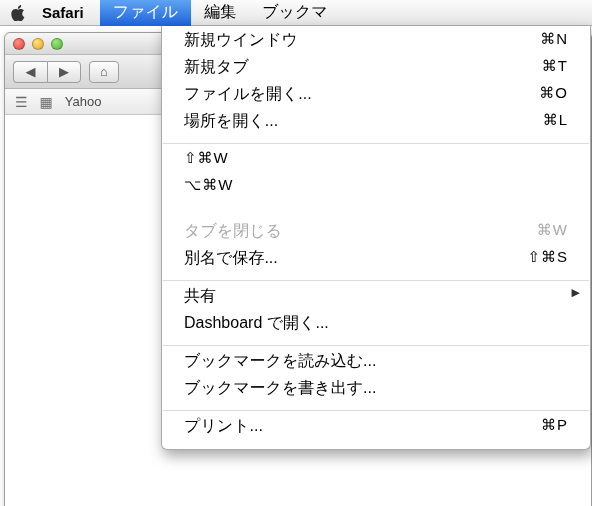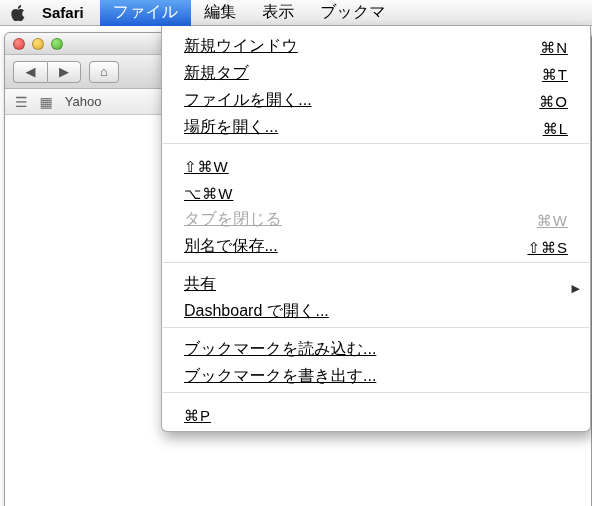--- a/index.html
+++ b/index.html
@@ -109,32 +109,31 @@
     width: 430px;
     background: #fff;
     border: 1px solid #aaa;
     border-top: none;
     border-radius: 0 0 6px 6px;
     box-shadow: 2px 6px 14px rgba(0,0,0,0.35);
     padding: 4px 0 6px 0;
   }
   .dd-row {
     display: flex;
-    align-items: flex-end;
+    align-items: flex-start;
     height: 27px;
     padding: 0 22px 0 22px;
     font-size: 16px;
     color: #000;
     cursor: default;
     position: relative;
-    text-decoration: underline;
   }
   .dd-row .label { flex: 1; }
   .dd-row .shortcut { color: #000; font-size: 15px; letter-spacing: 1px; }
-  .dd-row.disabled { color: #a9a9a9; }
+  .dd-row.disabled { color: #a9a9a9; margin-top: 18px; }
   .dd-row.disabled .shortcut { color: #a9a9a9; }
   .dd-row.submenu::after {
     content: "\25B6";
     position: absolute;
     right: 10px;
     font-size: 11px;
     color: #333;
   }
   .dd-row.highlighted {
     background: linear-gradient(#5a99ef, #2d5fe0);
@@ -155,21 +154,20 @@
 
 <div class="menubar">
   <div class="apple-logo">
     <svg viewBox="0 0 14 16" width="14" height="16">
       <path fill="#333" d="M11.3 8.5c0-2 1.6-2.9 1.7-3-1-1.3-2.4-1.5-2.9-1.5-1.2-.1-2.4.7-3 .7-.6 0-1.6-.7-2.6-.7C3 4 1.7 4.8 1 6.1-.4 8.6.6 12.3 2 14.3c.7 1 1.5 2.1 2.5 2.1s1.4-.7 2.6-.7 1.6.7 2.6.6c1.1 0 1.8-1 2.5-2 .8-1.1 1.1-2.2 1.1-2.3-.1 0-2-0.8-2-2.5zM9.3 2.7c.5-.7.9-1.6.8-2.6-.8 0-1.8.6-2.4 1.2-.5.6-1 1.6-.8 2.5.9.1 1.8-.4 2.4-1.1z"></path>
     </svg>
   </div>
   <div class="app-name">Safari</div>
   <div class="menu-item open">ファイル</div>
   <div class="menu-item">編集</div>
-  <div class="menu-item">表示</div>
   <div class="menu-item">ブックマ</div>
 </div>
 
 <div class="browser-window">
   <div class="titlebar">
     <div class="traffic tr-close"></div>
     <div class="traffic tr-min"></div>
     <div class="traffic tr-zoom"></div>
   </div>
   <div class="toolbar">
@@ -243,16 +241,17 @@
   <div class="dd-row">
     <span class="label">ブックマークを読み込む...</span>
   </div>
   <div class="dd-row">
     <span class="label">ブックマークを書き出す...</span>
   </div>
 
   <div class="dd-sep"></div>
 
   <div class="dd-row">
+    <span class="label">プリント...</span>
     <span class="shortcut">⌘P</span>
   </div>
 
 </div>
 
 </body></html>

